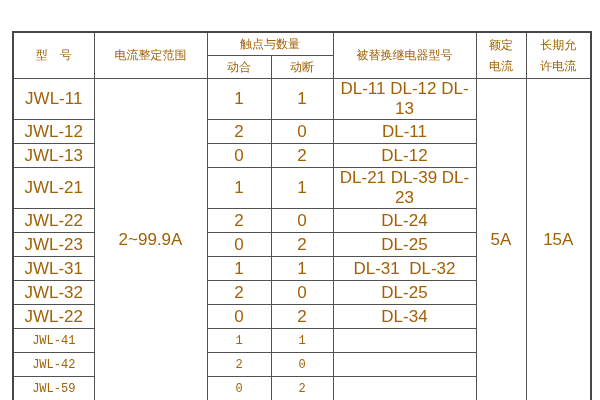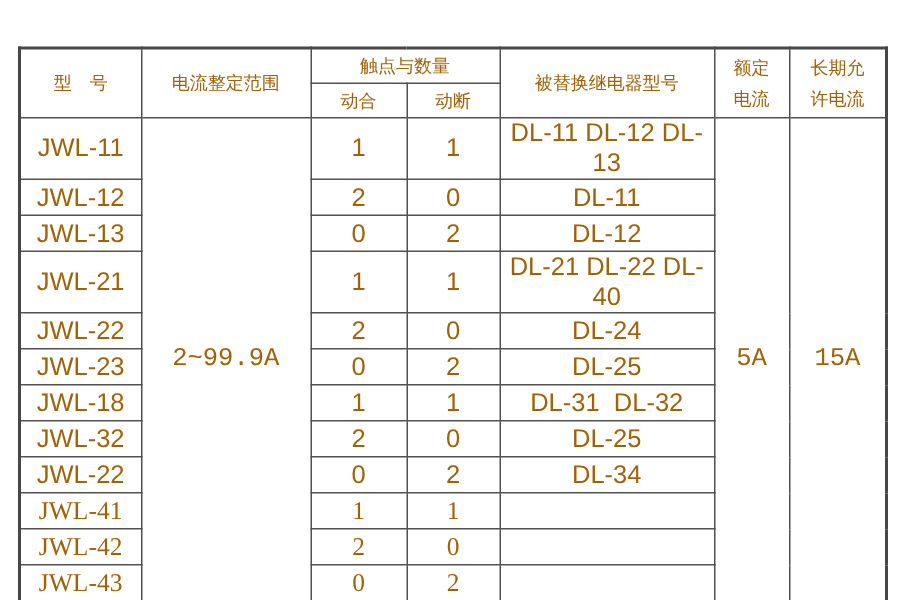--- a/index.html
+++ b/index.html
@@ -26,26 +26,26 @@
     text-align: center;
     vertical-align: middle;
     padding: 0 2px;
     white-space: pre-wrap;
     overflow: hidden;
     font-weight: normal;
   }
   tr.hdr th { font-size: 12px; line-height: 21px; height: 22px; }
   tr.body-row td { font-size: 17px; height: 23px; }
   tr.serif-row td {
-    font-family: Liberation Serif, serif;
-    font-size: 17px;
+    font-family: Liberation Mono, monospace;
+    font-size: 12px;
   }
   
   td.merged-cell {
-    font-family: Liberation Mono, monospace;
+    font-family: Liberation Sans, sans-serif;
     font-size: 11px;
   }
 </style>
 </head>
 <body>
 
 <div class="page">
   <table class="spec">
     <colgroup>
       <col style="width:81px">
@@ -90,36 +90,36 @@
       <tr class="body-row">
         <td>JWL-13</td>
         <td>0</td>
         <td>2</td>
         <td>DL-12</td>
       </tr>
       <tr class="body-row">
         <td>JWL-21</td>
         <td>1</td>
         <td>1</td>
-        <td>DL-21 DL-22 DL-40</td>
+        <td>DL-21 DL-39 DL-23</td>
       </tr>
       <tr class="body-row">
         <td>JWL-22</td>
         <td>2</td>
         <td>0</td>
         <td>DL-24</td>
       </tr>
       <tr class="body-row">
         <td>JWL-23</td>
         <td>0</td>
         <td>2</td>
         <td>DL-25</td>
       </tr>
       <tr class="body-row">
-        <td>JWL-18</td>
+        <td>JWL-31</td>
         <td>1</td>
         <td>1</td>
         <td>DL-31  DL-32</td>
       </tr>
       <tr class="body-row">
         <td>JWL-32</td>
         <td>2</td>
         <td>0</td>
         <td>DL-25</td>
       </tr>
@@ -135,20 +135,20 @@
         <td>1</td>
         <td></td>
       </tr>
       <tr class="body-row serif-row">
         <td>JWL-42</td>
         <td>2</td>
         <td>0</td>
         <td></td>
       </tr>
       <tr class="body-row serif-row">
-        <td>JWL-43</td>
+        <td>JWL-59</td>
         <td>0</td>
         <td>2</td>
         <td></td>
       </tr>
     </tbody>
   </table>
 </div>
 
 </body></html>

